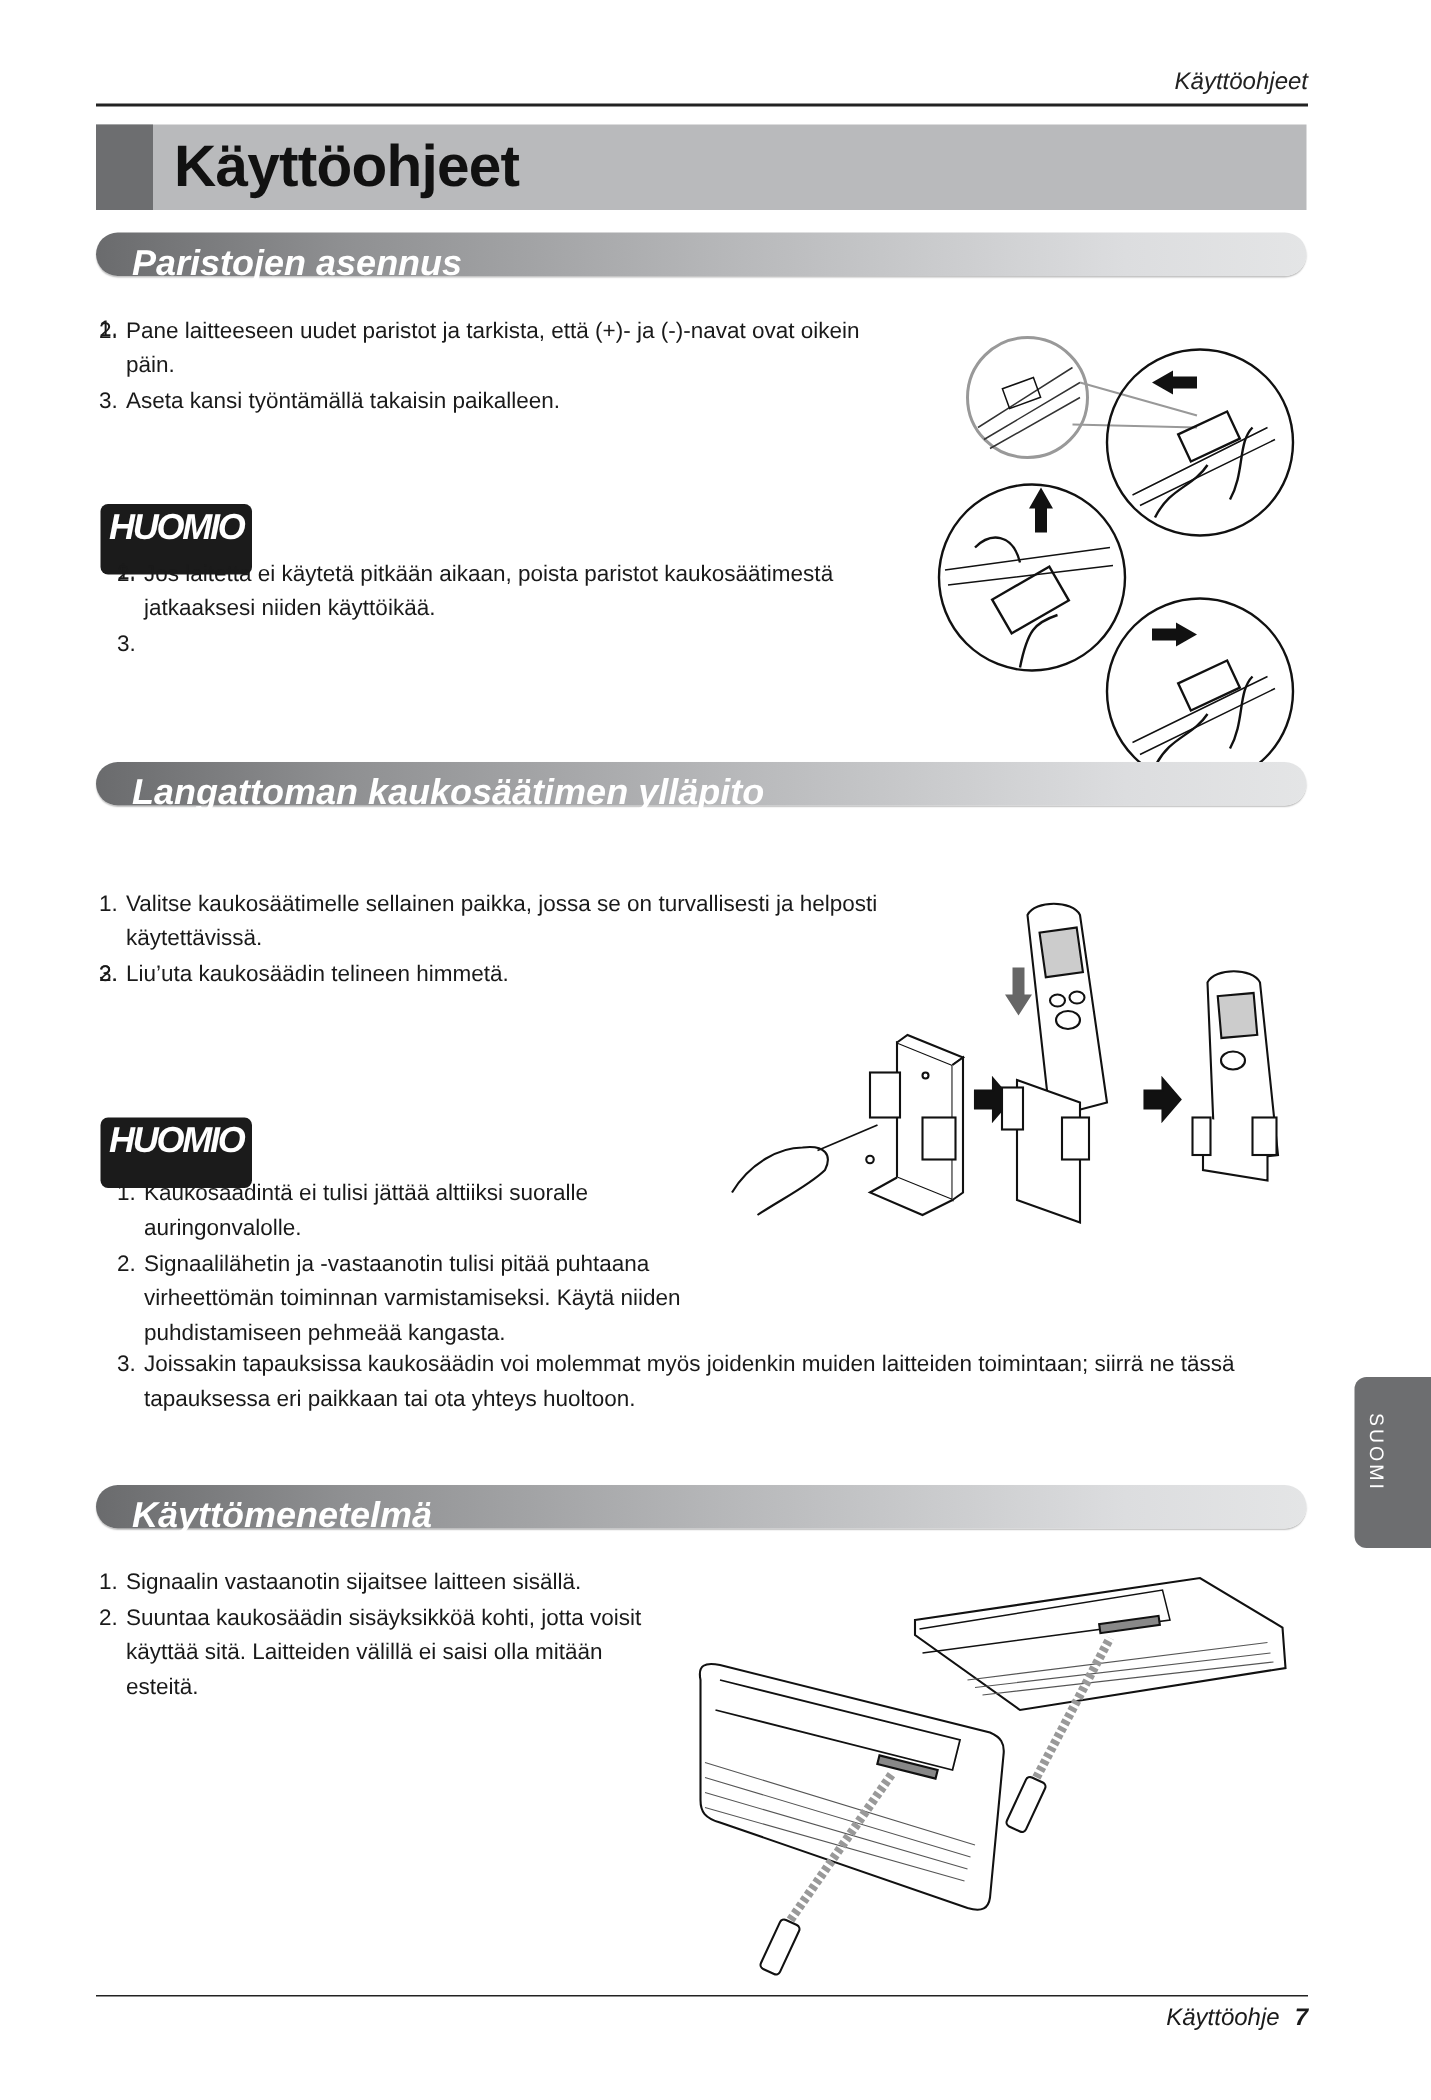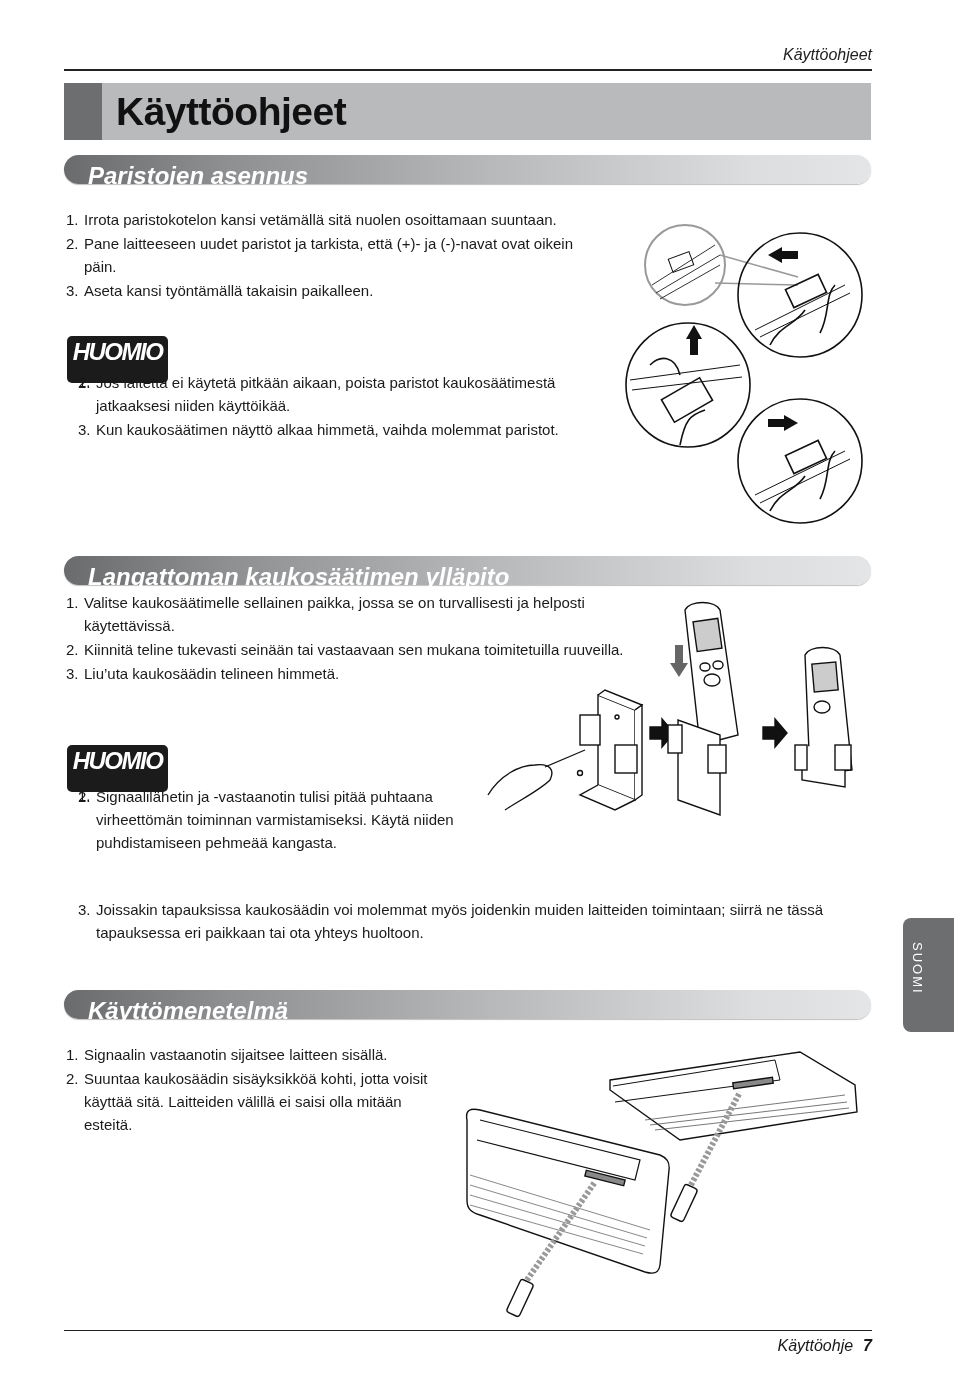--- a/index.html
+++ b/index.html
@@ -41,31 +41,31 @@
 <div class="title-bar">
   <div class="tab"></div>
   <div class="title">Käyttöohjeet</div>
 </div>
 
 <div class="section-head" style="top:155px;">
   <div class="label">Paristojen asennus</div>
 </div>
 
 <div class="list" style="left:66px; top:208px; width:530px;">
-  <div class="item"><span class="num">1.</span><span>Irrota paristokotelon kansi vetämällä sitä nuolen osoittamaan suuntaan.</span></div>
+  <div class="item"><span class="num">1.</span></div>
   <div class="item"><span class="num">2.</span><span>Pane laitteeseen uudet paristot ja tarkista, että (+)- ja (-)-navat ovat oikein päin.</span></div>
   <div class="item"><span class="num">3.</span><span>Aseta kansi työntämällä takaisin paikalleen.</span></div>
 </div>
 
 <div class="huomio" style="top:336px;">HUOMIO</div>
 
 <div class="list" style="left:78px; top:370px; width:520px;">
   <div class="item"><span class="num">1.</span></div>
   <div class="item"><span class="num">2.</span><span>Jos laitetta ei käytetä pitkään aikaan, poista paristot kaukosäätimestä jatkaaksesi niiden käyttöikää.</span></div>
-  <div class="item"><span class="num">3.</span><span>Kun kaukosäätimen näyttö alkaa himmetä, vaihda molemmat paristot.</span></div>
+  <div class="item"><span class="num">3.</span></div>
 </div>
 
 <svg class="illus" style="left:620px; top:215px;" width="250" height="310" viewBox="0 0 250 310">
   <g fill="none" stroke="#111" stroke-width="1.6">
 
     <circle cx="65" cy="50" r="40" stroke="#999" stroke-width="2"></circle>
     <path d="M32 70 L95 30 M36 78 L100 40 M40 84 L100 50" stroke="#333" stroke-width="1"></path>
     <rect x="50" y="40" width="22" height="14" transform="rotate(-20 61 47)" stroke-width="1"></rect>
     <path d="M100 40 L178 62 M95 68 L178 70" stroke="#999" stroke-width="1.5"></path>
 
@@ -83,34 +83,34 @@
     <path d="M135 280 L225 236 M140 288 L230 244" stroke-width="1"></path>
     <rect x="168" y="232" width="36" height="20" transform="rotate(-25 186 242)"></rect>
     <path d="M150 296 C160 276 175 276 185 261 M200 284 C210 266 205 246 215 236"></path>
   </g>
 
   <path d="M148 40 L162 32 L162 36 L178 36 L178 44 L162 44 L162 48 Z" fill="#111"></path>
   <path d="M74 110 L82 124 L78 124 L78 140 L70 140 L70 124 L66 124 Z" fill="#111"></path>
   <path d="M178 208 L164 200 L164 204 L148 204 L148 212 L164 212 L164 216 Z" fill="#111"></path>
 </svg>
 
-<div class="section-head" style="top:556px;">
+<div class="section-head" style="top:508px;">
   <div class="label">Langattoman kaukosäätimen ylläpito</div>
 </div>
 
 <div class="list" style="left:66px; top:591px; width:565px;">
   <div class="item"><span class="num">1.</span><span>Valitse kaukosäätimelle sellainen paikka, jossa se on turvallisesti ja helposti käytettävissä.</span></div>
-  <div class="item"><span class="num">2.</span><span>Kiinnitä teline tukevasti seinään tai vastaavaan sen mukana toimitetuilla ruuveilla.</span></div>
+  <div class="item"><span class="num">2.</span></div>
   <div class="item"><span class="num">3.</span><span>Liu’uta kaukosäädin telineen himmetä.</span></div>
 </div>
 
 <div class="huomio" style="top:745px;">HUOMIO</div>
 
 <div class="list" style="left:78px; top:784px; width:378px;">
-  <div class="item"><span class="num">1.</span></div>
+  <div class="item"><span class="num">1.</span><span>Kaukosäädintä ei tulisi jättää alttiiksi suoralle auringonvalolle.</span></div>
   <div class="item"><span class="num">2.</span><span>Signaalilähetin ja -vastaanotin tulisi pitää puhtaana virheettömän toiminnan varmistamiseksi. Käytä niiden puhdistamiseen pehmeää kangasta.</span></div>
 </div>
 <div class="list" style="left:78px; top:898px; width:800px;">
   <div class="item"><span class="num">3.</span><span>Joissakin tapauksissa kaukosäädin voi molemmat myös joidenkin muiden laitteiden toimintaan; siirrä ne tässä tapauksessa eri paikkaan tai ota yhteys huoltoon.</span></div>
 </div>
 
 <svg class="illus" style="left:480px; top:595px;" width="390" height="225" viewBox="0 0 390 225">
   <g fill="#fff" stroke="#111" stroke-width="1.4">
 
     <path d="M118 100 L118 190 L155 205 L155 115 Z"></path>

